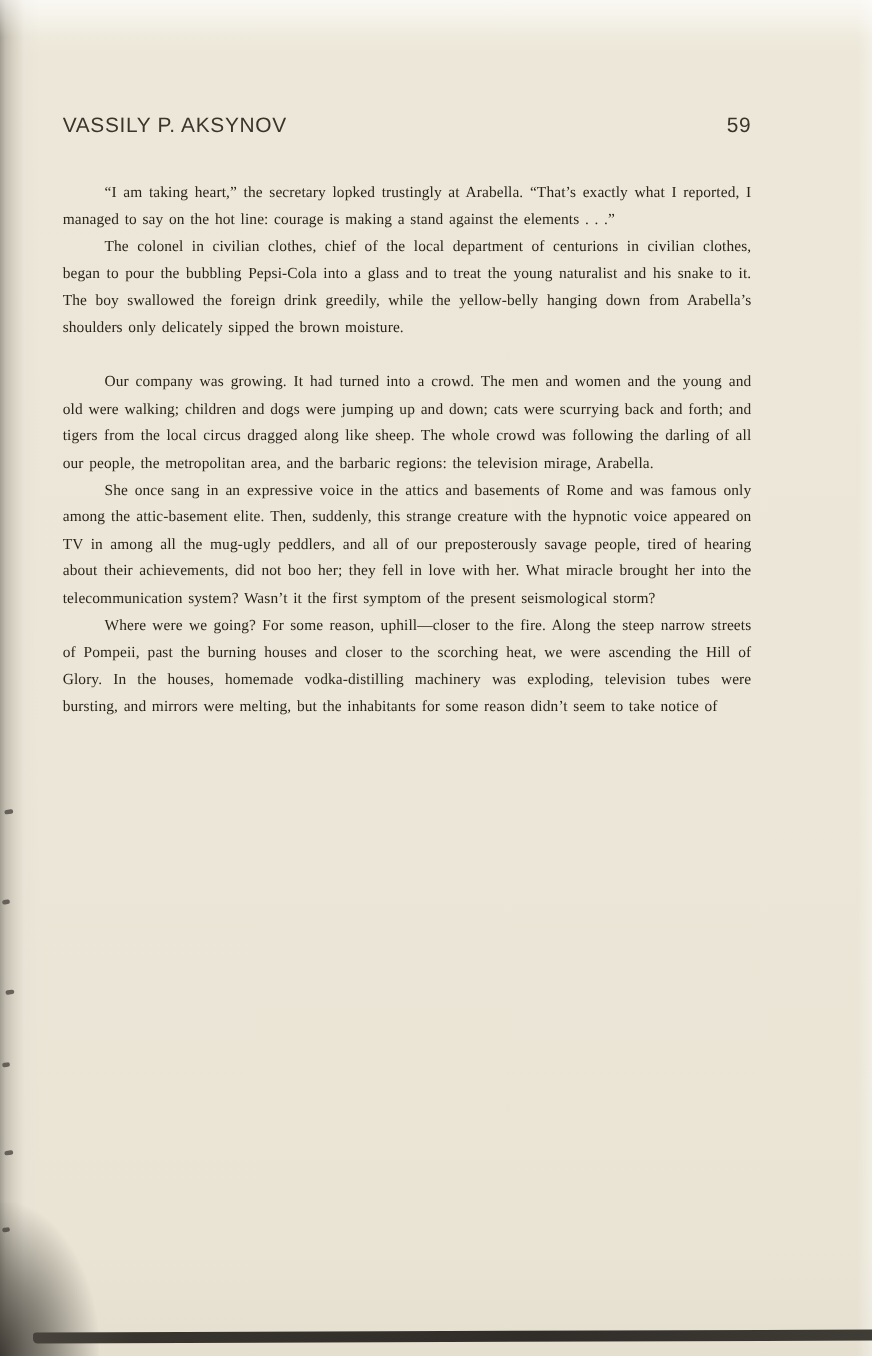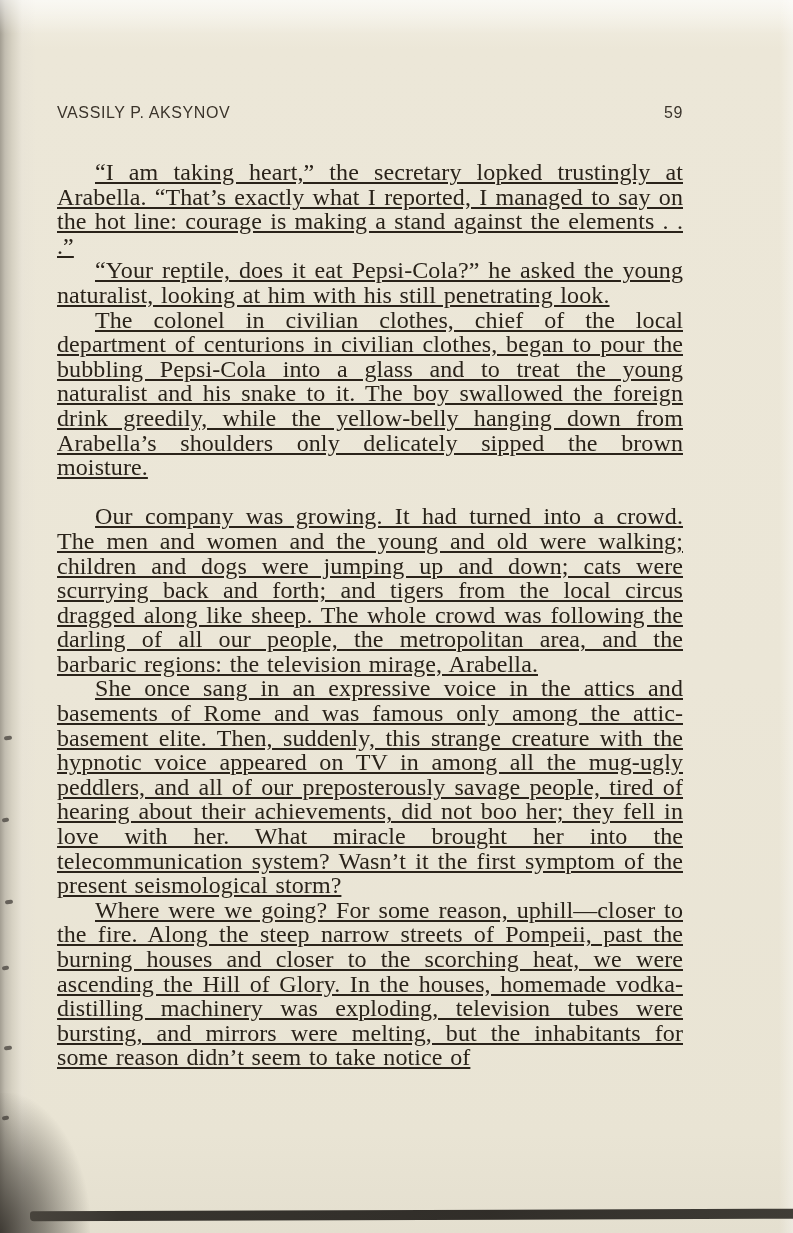--- a/index.html
+++ b/index.html
@@ -43,36 +43,35 @@
     left: 57px;
     top: 104px;
     width: 626px;
     color: #2a231a;
   }
   .header {
     display: flex;
     justify-content: space-between;
     align-items: baseline;
     font-family: "Liberation Sans", "DejaVu Sans", sans-serif;
-    font-size: 16px;
+    font-size: 19px;
     letter-spacing: 0.6px;
     color: #3b342b;
     margin-bottom: 38px;
   }
   .bodytext p {
     margin: 0;
     text-indent: 38px;
     text-align: justify;
     font-family: "Liberation Serif", "DejaVu Serif", serif;
-    font-size: 24px;
+    font-size: 14px;
     line-height: 24.6px;
     word-spacing: 1.5px;
     letter-spacing: 0.1px;
     color: #2a231a;
-    text-decoration: underline;
   }
   .bodytext p.section-start {
     margin-top: 24.6px;
   }
   
   .speck {
     position: absolute;
     background: #55504a;
     border-radius: 2px;
     opacity: 0.85;
@@ -111,21 +110,20 @@
   <div class="edge-right"></div>
 
   <div class="content">
     <div class="header">
       <span class="author">VASSILY P. AKSYNOV</span>
       <span class="pagenum">59</span>
     </div>
 
     <div class="bodytext">
       <p>“I am taking heart,” the secretary lopked trustingly at Arabella. “That’s exactly what I reported, I managed to say on the hot line: courage is making a stand against the elements . . .”</p>
-      <p>“Your reptile, does it eat Pepsi-Cola?” he asked the young naturalist, looking at him with his still penetrating look.</p>
       <p>The colonel in civilian clothes, chief of the local department of centurions in civilian clothes, began to pour the bubbling Pepsi-Cola into a glass and to treat the young naturalist and his snake to it. The boy swallowed the foreign drink greedily, while the yellow-belly hanging down from Arabella’s shoulders only delicately sipped the brown moisture.</p>
       <p class="section-start">Our company was growing. It had turned into a crowd. The men and women and the young and old were walking; children and dogs were jumping up and down; cats were scurrying back and forth; and tigers from the local circus dragged along like sheep. The whole crowd was following the darling of all our people, the metropolitan area, and the barbaric regions: the television mirage, Arabella.</p>
       <p>She once sang in an expressive voice in the attics and basements of Rome and was famous only among the attic-basement elite. Then, suddenly, this strange creature with the hypnotic voice appeared on TV in among all the mug-ugly peddlers, and all of our preposterously savage people, tired of hearing about their achievements, did not boo her; they fell in love with her. What miracle brought her into the telecommunication system? Wasn’t it the first symptom of the present seismological storm?</p>
       <p>Where were we going? For some reason, uphill—closer to the fire. Along the steep narrow streets of Pompeii, past the burning houses and closer to the scorching heat, we were ascending the Hill of Glory. In the houses, homemade vodka-distilling machinery was exploding, television tubes were bursting, and mirrors were melting, but the inhabitants for some reason didn’t seem to take notice of</p>
     </div>
   </div>
 
   <div class="speck s1"></div>
   <div class="speck s2"></div>
   <div class="speck s3"></div>

